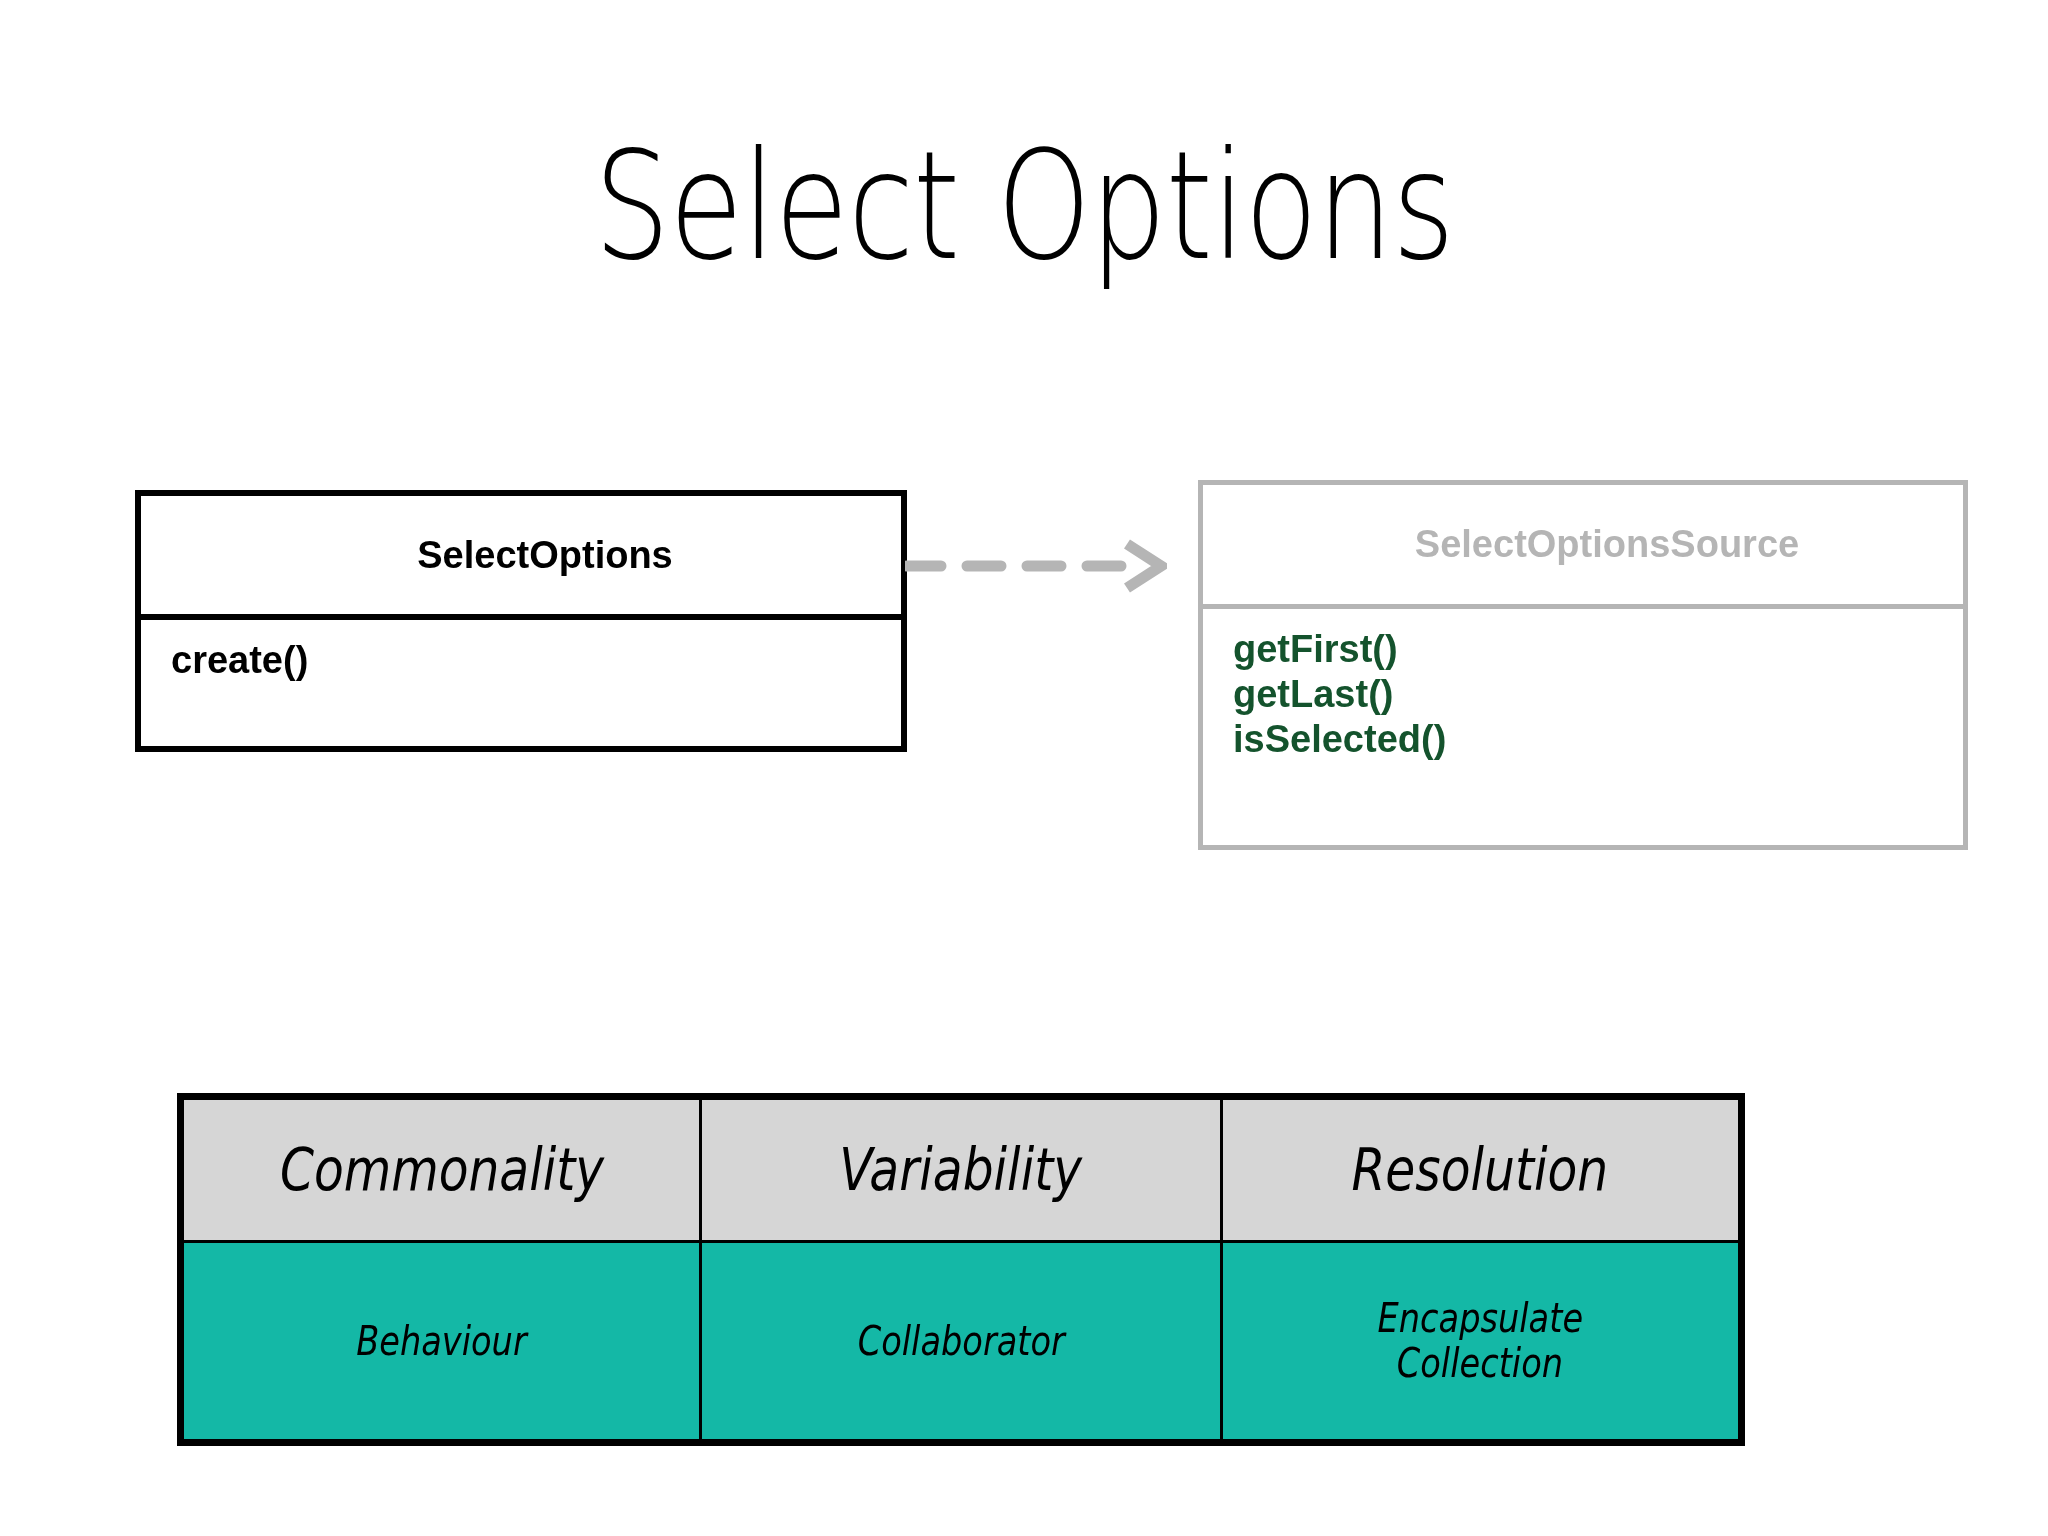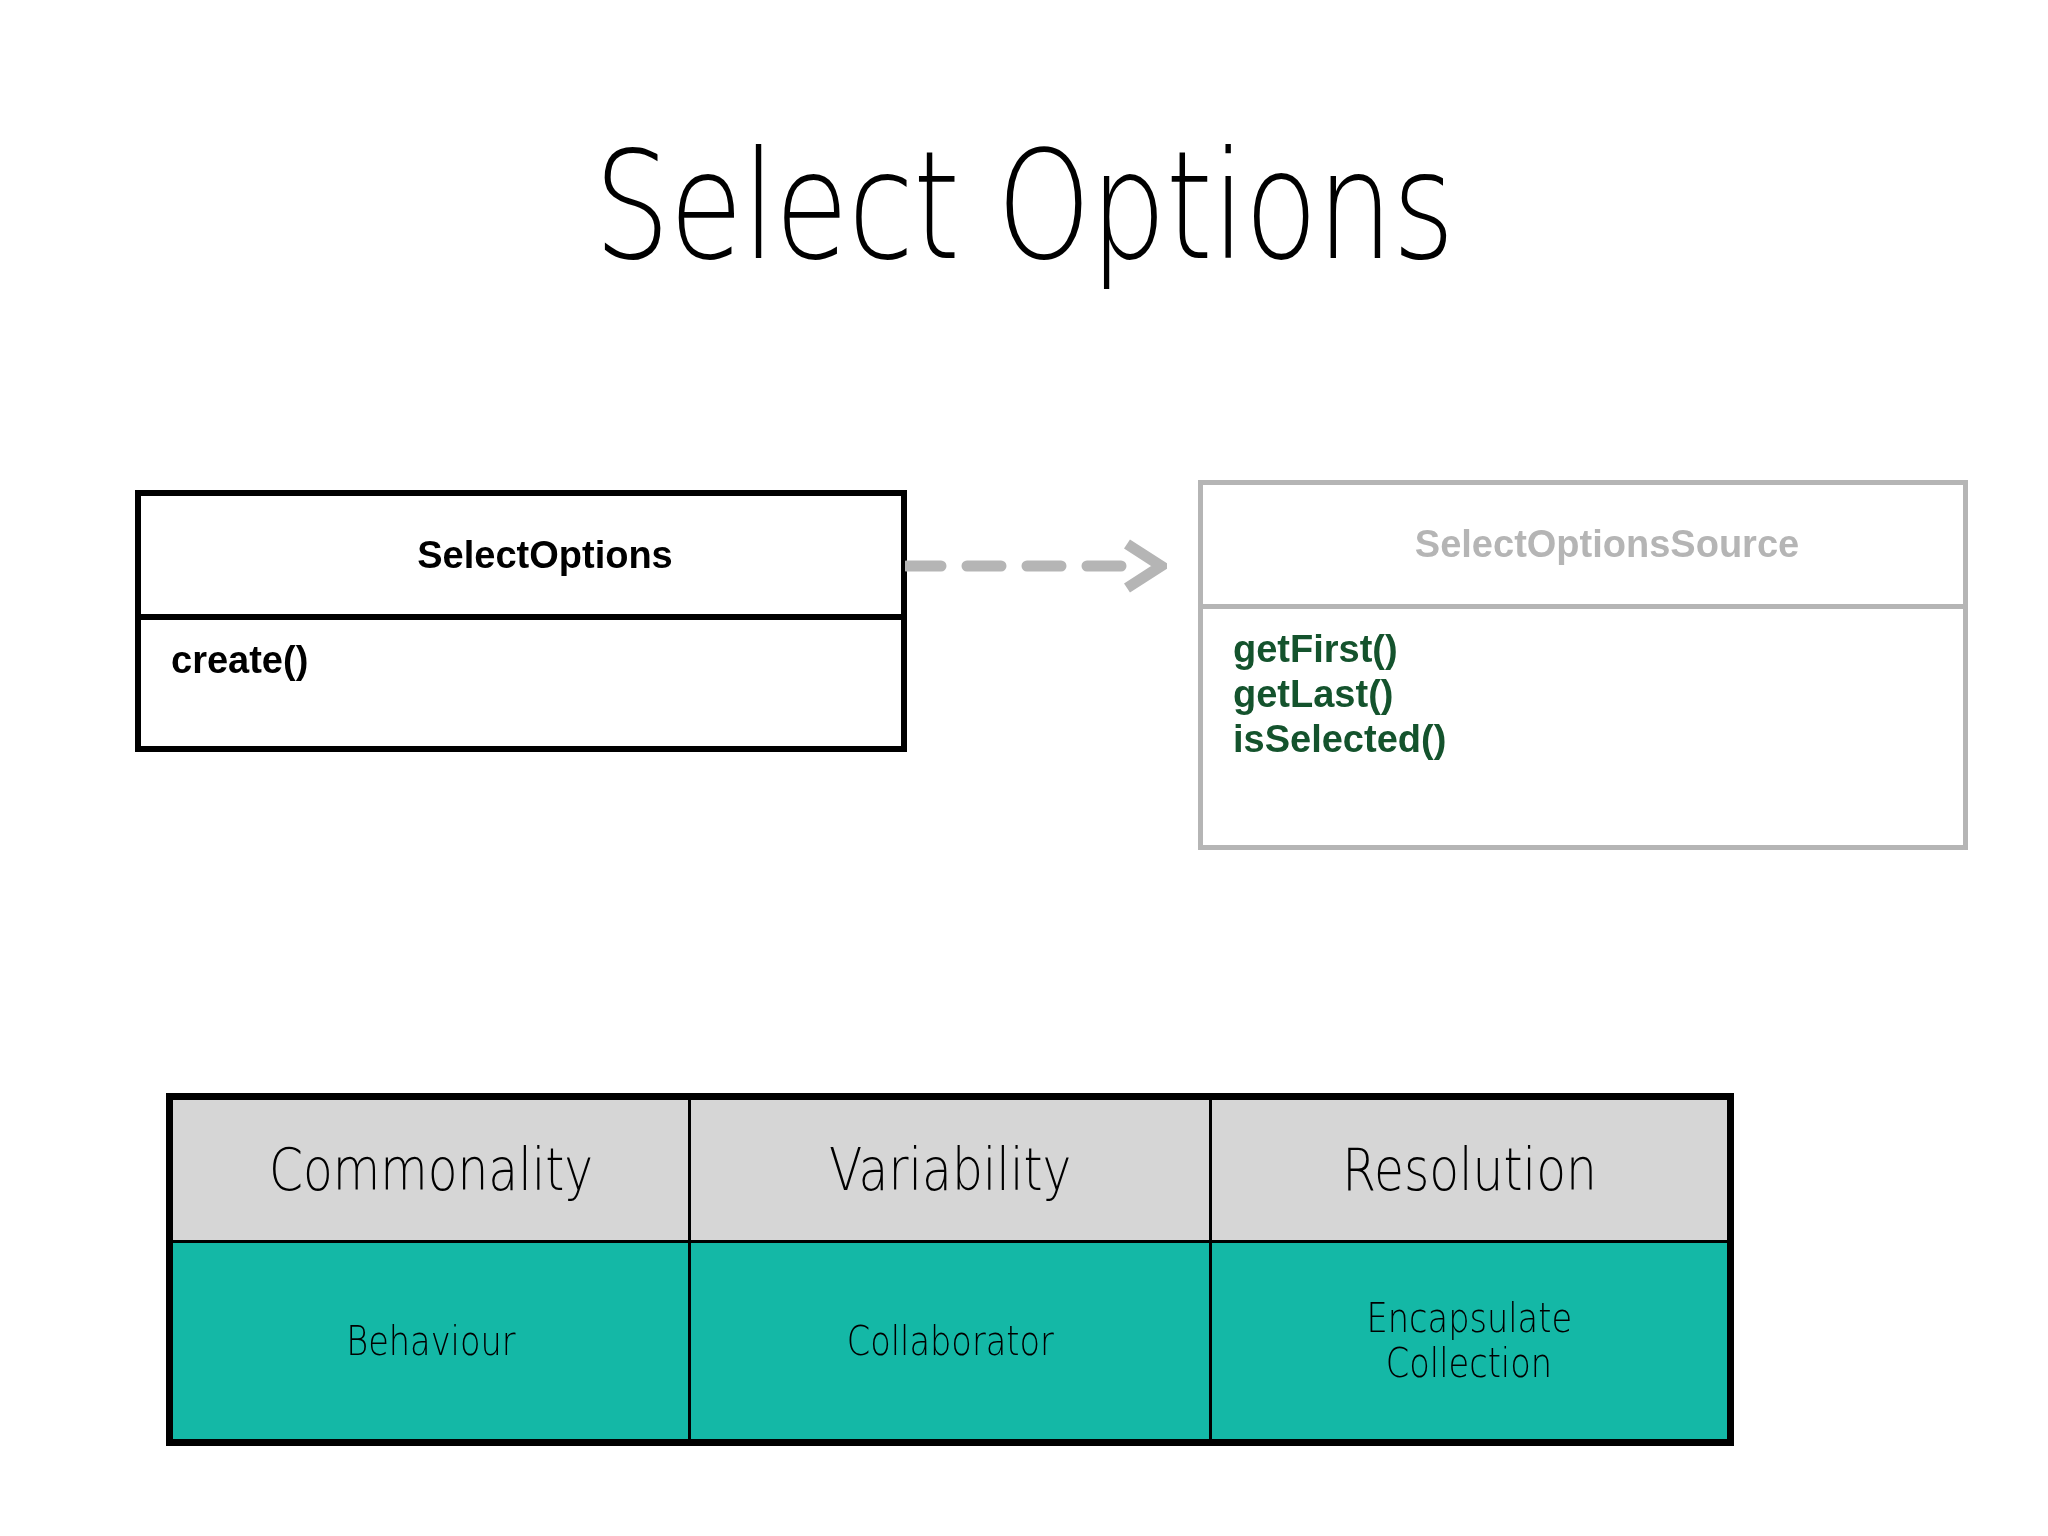--- a/index.html
+++ b/index.html
@@ -107,28 +107,29 @@
     position: absolute;
     left: 905px;
     top: 538px;
     width: 262px;
     height: 56px;
   }
 
   
   .cvr-table {
     position: absolute;
-    left: 166px;
+    left: 177px;
     top: 1093px;
     width: 1568px;
     height: 342px;
     border-collapse: collapse;
     table-layout: fixed;
     border: 7px solid #000000;
     background: #ffffff;
+    font-style: italic;
   }
   .cvr-table th,
   .cvr-table td {
     border: 3px solid #000000;
     font-family: "DejaVu Sans", sans-serif;
     font-weight: 300;
     color: #000000;
     text-align: center;
     vertical-align: middle;
     padding: 0 8px;

